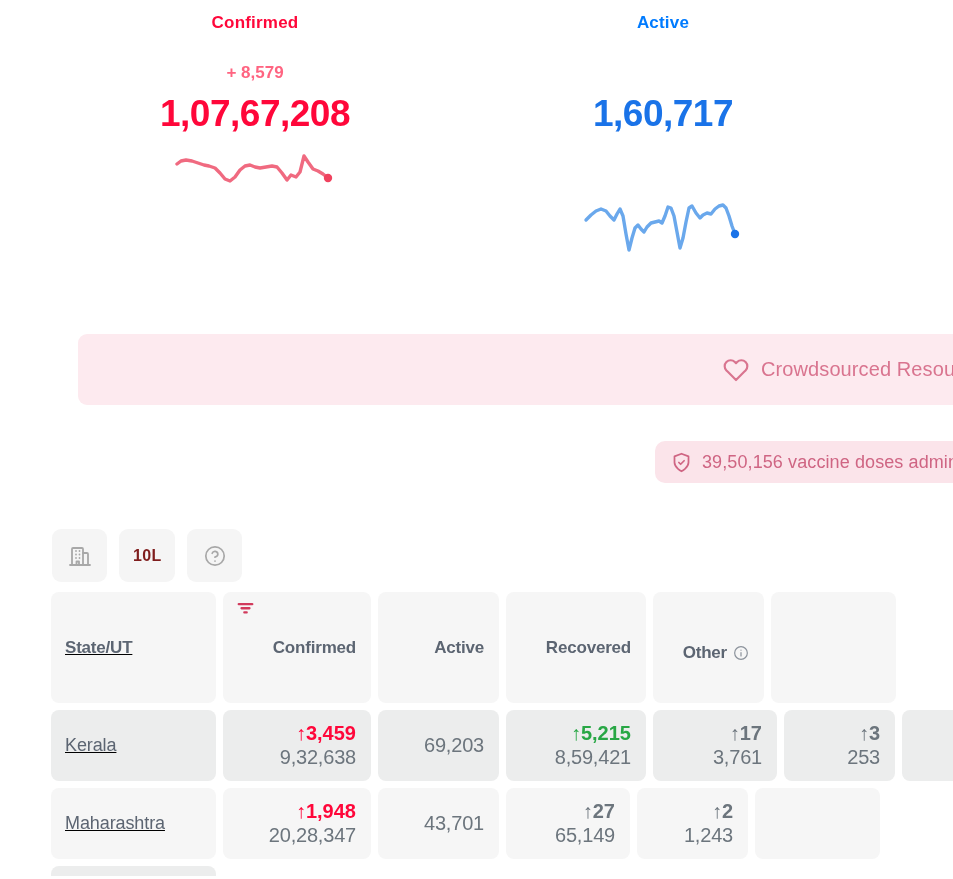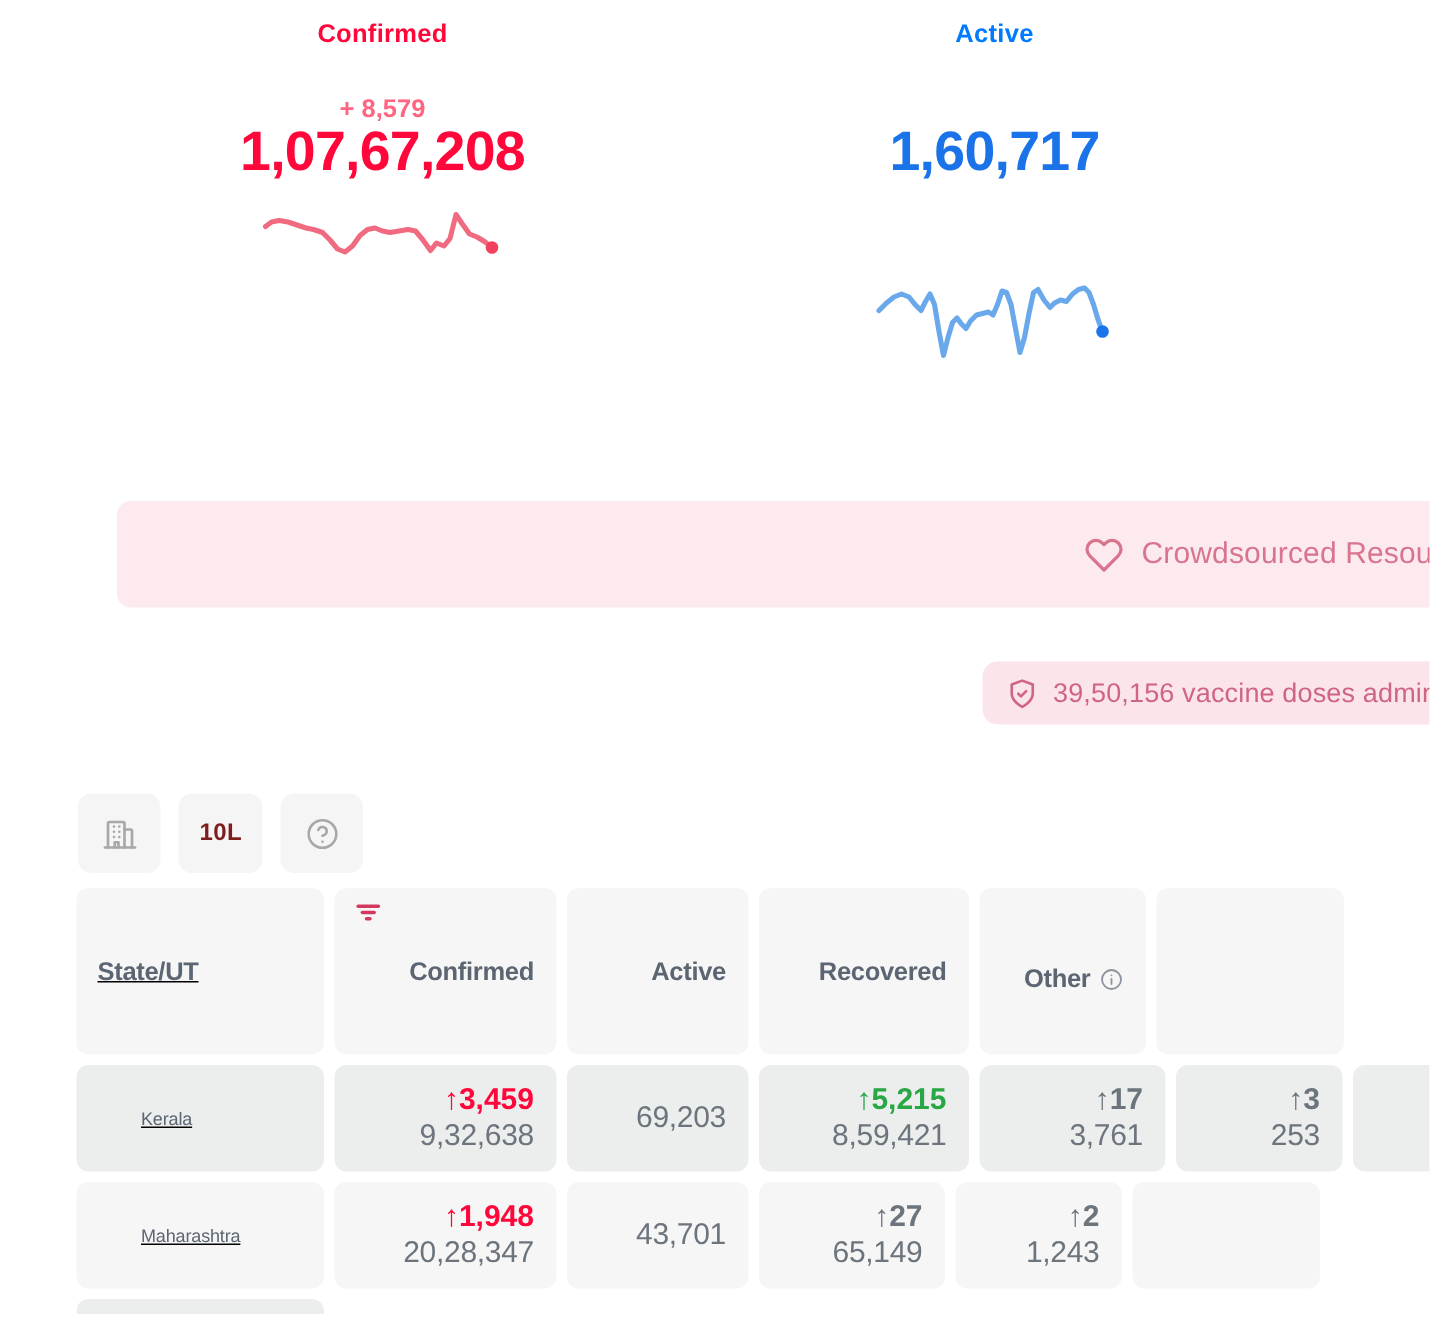--- a/index.html
+++ b/index.html
@@ -56,20 +56,21 @@
     height: 18px;
   }
   .level-delta.confirmed { color: #ff6481; }
   .level-delta.empty { visibility: hidden; }
 
   .level-count {
     font-size: 37px;
     font-weight: 700;
     letter-spacing: -0.5px;
     line-height: 1;
+    margin-top: 13px;
   }
   .level-count.confirmed { color: #ff073a; }
   .level-count.active    { color: #1a73e8; }
 
   .spark-wrap {
     margin-top: 18px;
     height: 90px;
     position: relative;
   }
   .spark-wrap.active-spark { margin-top: 62px; }
@@ -237,26 +238,25 @@
   }
   .t-body .t-cell.c-state {
     align-items: flex-start;
     justify-content: center;
     padding-left: 14px;
     padding-right: 0;
   }
   .t-row.alt .t-cell { background: #eceded; }
 
   .state-name {
-    font-size: 12px;
+    font-size: 18px;
     color: #5c6572;
     font-weight: 400;
     letter-spacing: -0.1px;
     white-space: nowrap;
-    margin-left: 29px;
   }
   .cell-delta {
     font-size: 20px;
     font-weight: 700;
     line-height: 1.18;
     white-space: nowrap;
   }
   .cell-delta.empty { visibility: hidden; }
   .cell-value {
     font-size: 20px;

